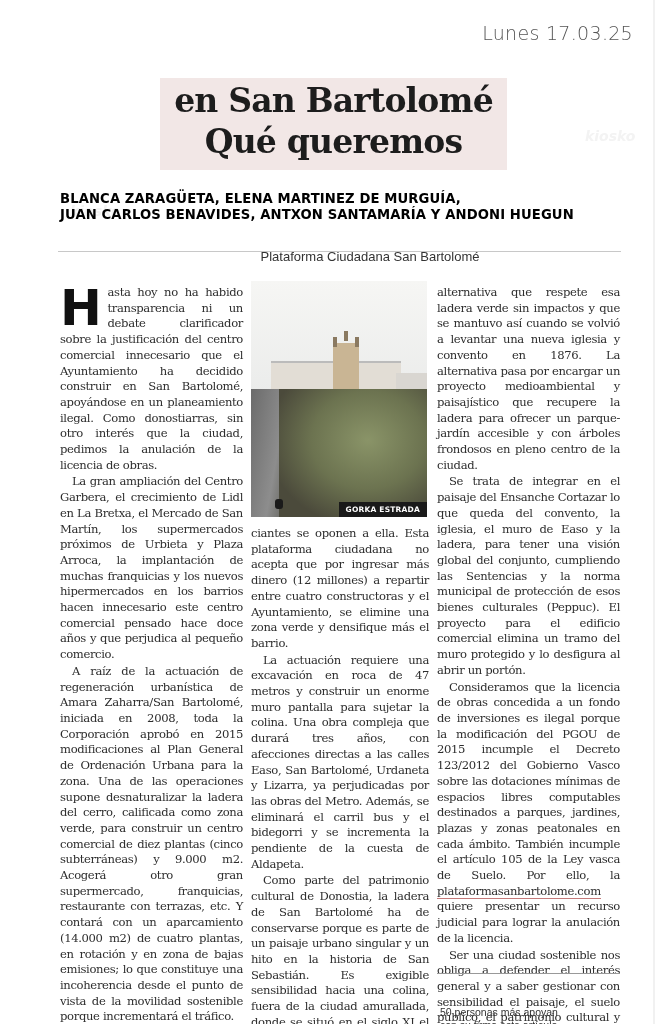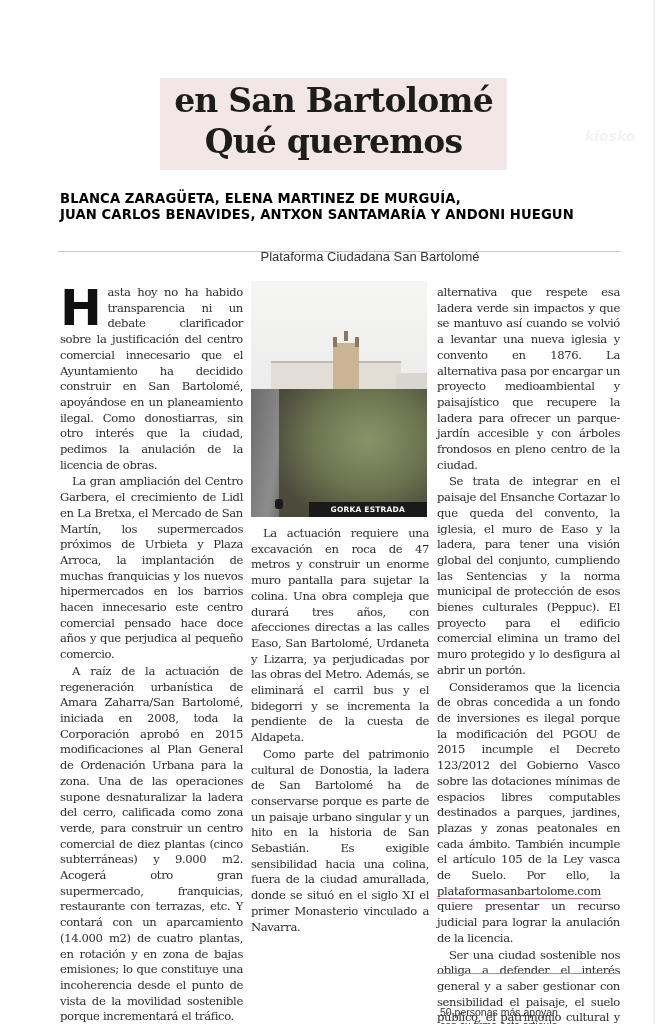--- a/index.html
+++ b/index.html
@@ -29,38 +29,39 @@
 
   .photo { position: absolute; left: 251px; top: 281px; width: 176px; height: 236px; overflow: hidden; background: #f4f4f2; }
   .photo .sky { position: absolute; left: 0; top: 0; width: 100%; height: 110px; background: linear-gradient(#f6f6f4, #ebeceb); }
   .photo .bldg { position: absolute; left: 20px; top: 80px; width: 130px; height: 34px; background: #e2ddd5; border-top: 2px solid #bbb; }
   .photo .bldg2 { position: absolute; left: 145px; top: 92px; width: 31px; height: 26px; background: #d9d6d1; }
   .photo .church { position: absolute; left: 82px; top: 62px; width: 26px; height: 52px; background: #c9b594; }
   .photo .spire { position: absolute; top: 56px; width: 4px; height: 10px; background: #8a7960; }
   .photo .hill { position: absolute; left: 28px; top: 108px; width: 148px; height: 128px; background: radial-gradient(ellipse at 60% 40%, #8a9468 0%, #6c7350 45%, #4b4a3b 80%); }
   .photo .road { position: absolute; left: 0; top: 108px; width: 40px; height: 128px; background: linear-gradient(100deg, #6b6b6b, #8d8d8d 60%, #5a5a52); }
   .photo .car { position: absolute; left: 24px; top: 218px; width: 8px; height: 10px; background: #1a1a1a; border-radius: 3px; }
-  .photo .credit { position: absolute; right: 0; bottom: 0; background: #1a1a1a; color: #fff; font-family: "DejaVu Sans", sans-serif; font-weight: bold; font-size: 7.5px; padding: 3px 22px; letter-spacing: 0.2px; }
+  .photo .credit { position: absolute; right: 0; bottom: 0; background: #1a1a1a; color: #fff; font-family: "DejaVu Sans", sans-serif; font-weight: bold; font-size: 7.5px; padding: 3px 7px; letter-spacing: 0.2px; }
 
   .link-underline { border-bottom: 1.5px solid #c47a7a; }
 
   .support-rule { position: absolute; left: 437px; top: 973px; width: 183px; height: 1px; background: #999; }
   .support { position: absolute; left: 440px; top: 978px; width: 180px; font-family: "Liberation Sans", sans-serif; font-size: 10.5px; line-height: 13px; color: #333; margin-top: 28px; }
 
   .watermark { position: absolute; font-family: "DejaVu Sans", sans-serif; font-weight: bold; font-size: 14px; color: #f3f3f3; font-style: italic; }
   .page-edge { position: absolute; right: 14px; top: 0; width: 2px; height: 1024px; background: #f1f1f1; }
 </style>
 </head>
 <body>
 
 <div class="page-edge"></div>
 <div class="watermark" style="left:585px;top:128px;">kiosko</div>
 <div class="watermark" style="left:70px;top:203px;">kiosko</div>
 
 <header class="masthead">
+  <div class="date">Lunes 17.03.25</div>
 </header>
 
 <div class="headline-box"></div>
 <h1 class="headline">
   <div>en San Bartolomé</div>
   <div>Qué queremos</div>
 </h1>
 
 <div class="authors">
   <div>BLANCA ZARAGÜETA, ELENA MARTINEZ DE MURGUÍA,</div>
@@ -87,20 +88,21 @@
   <div class="spire" style="left:82px;"></div>
   <div class="spire" style="left:93px;top:50px;"></div>
   <div class="spire" style="left:104px;"></div>
   <div class="road"></div>
   <div class="hill"></div>
   <div class="car"></div>
   <figcaption class="credit">GORKA ESTRADA</figcaption>
 </figure>
 
 <div class="col col2">
+  <p class="noindent">ciantes se oponen a ella. Esta plataforma ciudadana no acepta que por ingresar más dinero (12 millones) a repartir entre cuatro constructoras y el Ayuntamiento, se elimine una zona verde y densifique más el barrio.</p>
   <p>La actuación requiere una excavación en roca de 47 metros y construir un enorme muro pantalla para sujetar la colina. Una obra compleja que durará tres años, con afecciones directas a las calles Easo, San Bartolomé, Urdaneta y Lizarra, ya perjudicadas por las obras del Metro. Además, se eliminará el carril bus y el bidegorri y se incrementa la pendiente de la cuesta de Aldapeta.</p>
   <p>Como parte del patrimonio cultural de Donostia, la ladera de San Bartolomé ha de conservarse porque es parte de un paisaje urbano singular y un hito en la historia de San Sebastián. Es exigible sensibilidad hacia una colina, fuera de la ciudad amurallada, donde se situó en el siglo XI el primer Monasterio vinculado a Navarra.</p>
 
 </div>
 
 <div class="col col3">
   <p class="noindent">alternativa que respete esa ladera verde sin impactos y que se mantuvo así cuando se volvió a levantar una nueva iglesia y convento en 1876. La alternativa pasa por encargar un proyecto medioambiental y paisajístico que recupere la ladera para ofrecer un parque-jardín accesible y con árboles frondosos en pleno centro de la ciudad.</p>
   <p>Se trata de integrar en el paisaje del Ensanche Cortazar lo que queda del convento, la iglesia, el muro de Easo y la ladera, para tener una visión global del conjunto, cumpliendo las Sentencias y la norma municipal de protección de esos bienes culturales (Peppuc). El proyecto para el edificio comercial elimina un tramo del muro protegido y lo desfigura al abrir un portón.</p>
   <p><span>Consideramos que la licencia de obras concedida a un fondo de inversiones es ilegal porque la modificación del PGOU de 2015 incumple el Decreto 123/2012 del Gobierno Vasco sobre las dotaciones mínimas de espacios libres computables destinados a parques, jardines, plazas y zonas peatonales en cada ámbito. También incumple el artículo 105 de la Ley vasca de Suelo. Por ello, la </span><span class="link-underline">plataformasanbartolome.com</span><span> quiere presentar un recurso judicial para lograr la anulación de la licencia.</span></p>
   <p>Ser una ciudad sostenible nos obliga a defender el interés general y a saber gestionar con sensibilidad el paisaje, el suelo público, el patrimonio cultural y la identidad del municipio. Queremos una estrategia cívica para afrontar los retos del modelo de ciudad que anhela la ciudadanía donostiarra.</p>

